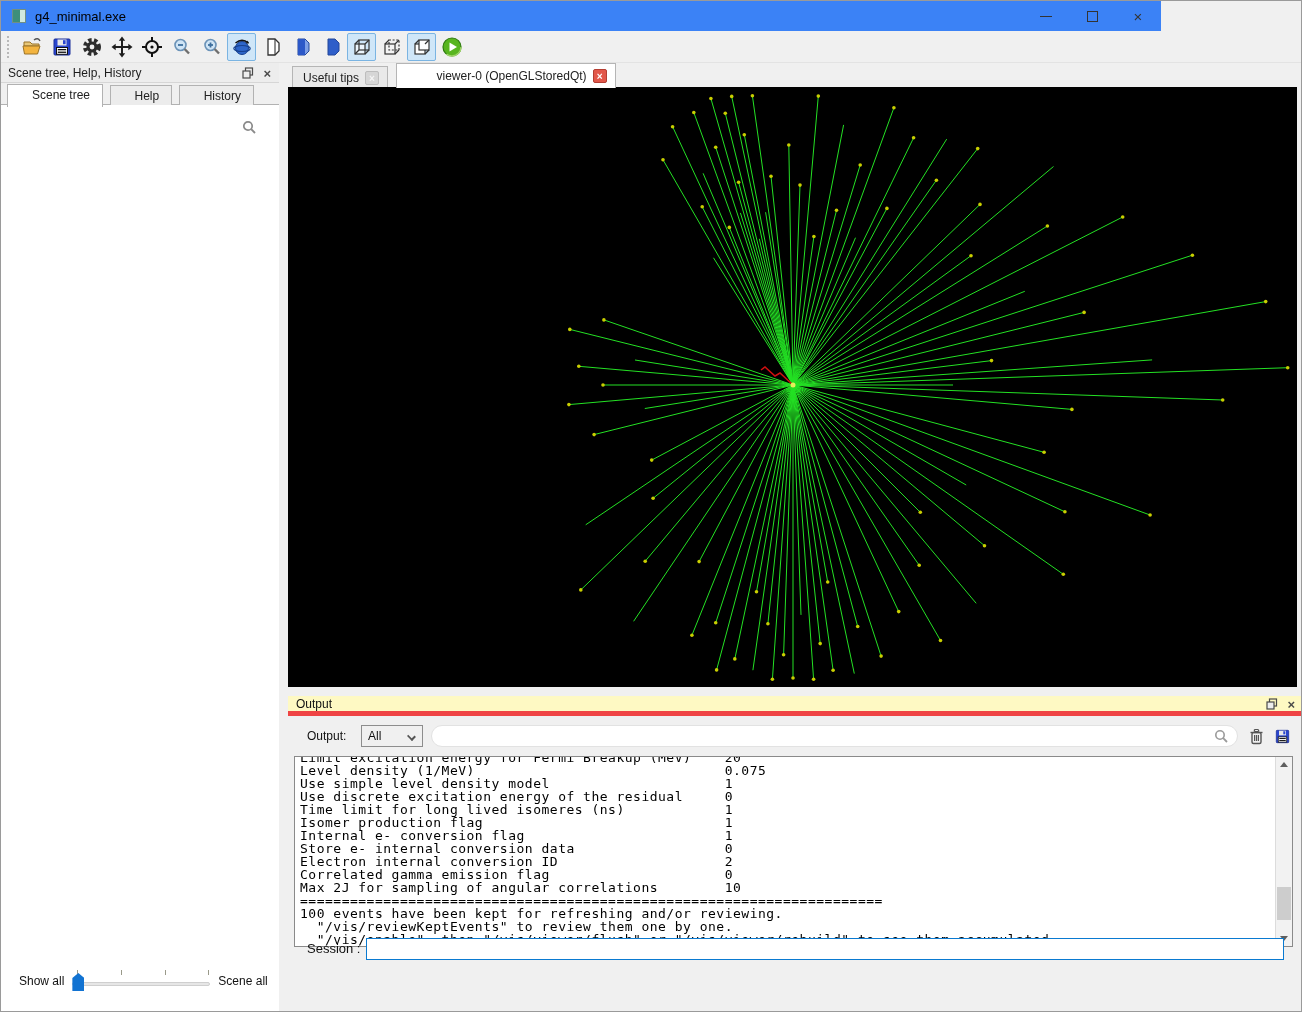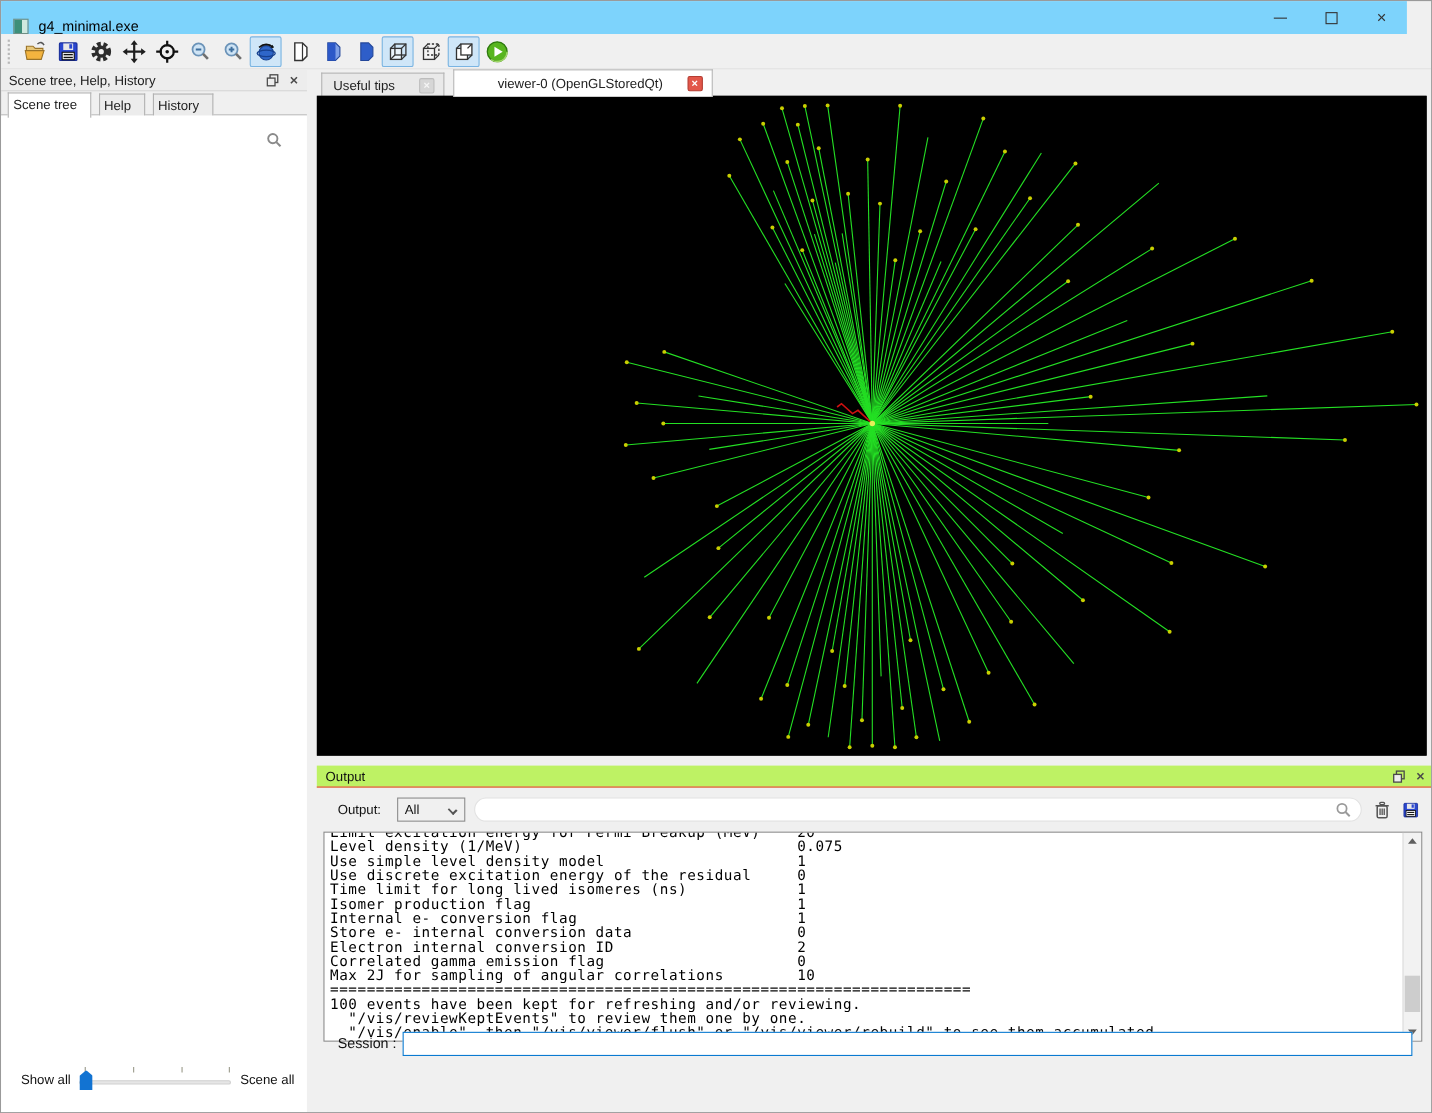--- a/index.html
+++ b/index.html
@@ -6,21 +6,21 @@
   html,body { width:1302px; height:1012px; }
   body {
     position: relative;
     font-family: "Liberation Sans", sans-serif;
     background: #f0f0f0;
     color: #111;
     overflow: hidden;
     border: 1px solid #9a9a9a;
   }
   
-  .titlebar { position:absolute; left:0; top:0; width:1278px; height:30px; background:#7dd3fc; display:flex; align-items:flex-end; }
+  .titlebar { position:absolute; left:0; top:0; width:1160px; height:30px; background:#3b82f6; display:flex; align-items:center; }
   .app-icon { width:14px; height:14px; margin-left:11px; border:1px solid #6f8f85; background:linear-gradient(90deg,#3d8f7a 0 55%, #cfe9df 55% 100%); }
   .app-title { font-size:13px; margin-left:9px; color:#000; }
   .win-controls { position:absolute; right:0; top:0; height:30px; display:flex; }
   .win-btn { width:46px; height:30px; display:flex; align-items:center; justify-content:center; }
   .glyph-min { width:12px; border-top:1px solid #333; }
   .glyph-max { width:11px; height:11px; border:1px solid #333; }
   .glyph-close { font-size:15px; color:#333; line-height:1; }
   
   .toolbar { position:absolute; left:0; top:30px; width:1302px; height:32px; background:#f0f0f0; display:flex; align-items:center; border-bottom:1px solid #e3e3e3;}
   .tb-grip { width:4px; height:22px; border-left:2px dotted #b8b8b8; margin:0 6px 0 6px; }
@@ -28,47 +28,47 @@
   .tbtn.active { background:#cfe6f8; border-color:#7ab4e2; }
   .tbtn svg { display:block; }
   
   .dock-header { position:absolute; left:0; top:62px; width:278px; height:20px; background:#ededed; border-bottom:1px solid #d6d6d6; display:flex; align-items:center; }
   .dock-header .dh-title { font-size:12px; margin-left:7px; color:#1c1c1c; flex:1; }
   .dh-icons { display:flex; align-items:center; gap:9px; margin-right:8px; }
   .float-icon svg { display:block; }
   .close-x { font-size:13px; font-weight:bold; color:#4a4a4a; line-height:1; }
   .ltabbar { position:absolute; left:0; top:83px; width:278px; height:21px; }
   .ltabbar .underline { position:absolute; left:0; right:0; bottom:0; border-bottom:1px solid #b2b2b2; }
-  .ltab { position:relative; display:inline-block; font-size:12px; padding:3px 12px 4px 4px; background:#ececec; border:1px solid #b2b2b2; border-bottom:none; margin-left:6px; margin-right:-4px; color:#222; top:1px; }
+  .ltab { position:relative; display:inline-block; font-size:12px; padding:3px 12px 4px 24px; background:#ececec; border:1px solid #b2b2b2; border-bottom:none; margin-left:6px; margin-right:-4px; color:#222; top:1px; }
   .ltab.active { background:#ffffff; z-index:2; padding-bottom:5px; top:0; }
   .left-content { position:absolute; left:0; top:104px; width:278px; height:908px; background:#ffffff; }
   .panel-search { position:absolute; right:22px; top:15px; }
   .tree-box { position:absolute; left:12px; top:49px; width:254px; height:800px; background:#fff; border:1px solid #7f858f; font-size:12px; }
   .tree-title { padding:9px 4px 0 8px; color:#111; }
   .tree-row { display:flex; align-items:center; margin:8px 0 0 6px; gap:6px; }
   .tree-chevron { width:0; height:0; border-left:5px solid #a9a9a9; border-top:4px solid transparent; border-bottom:4px solid transparent; }
   .cb { width:13px; height:13px; border:1px solid #5f5f5f; background:#fff; }
   .slider-row { position:absolute; left:0; top:856px; width:278px; height:40px; display:flex; align-items:center; font-size:12px; }
   .slider-row .lab-left { margin-left:18px; }
   .slider-row .lab-right { margin-left:8px; }
   .slider-wrap { position:relative; width:138px; height:26px; margin-left:8px; }
   .slider-track { position:absolute; left:0; right:0; top:14px; height:4px; background:#e6e6e6; border:1px solid #cfcfcf; border-radius:2px; }
   .slider-tick { position:absolute; top:2px; width:1px; height:5px; background:#9a9a8a; }
   .slider-handle { position:absolute; left:0; top:5px; width:12px; height:18px; background:#1273d2; clip-path:polygon(50% 0,100% 28%,100% 100%,0 100%,0 28%); }
   
   .vtabbar { position:absolute; left:287px; top:62px; width:1015px; height:24px; }
-  .vtab { position:relative; display:inline-flex; align-items:flex-end; gap:22px; font-size:12px; padding:4px 8px 5px 10px; background:#e9e9e9; border:1px solid #b5b5b5; border-bottom:none; margin-left:4px; top:2px; color:#222; }
+  .vtab { position:relative; display:inline-flex; align-items:flex-end; gap:6px; font-size:12px; padding:4px 8px 5px 10px; background:#e9e9e9; border:1px solid #b5b5b5; border-bottom:none; margin-left:4px; top:2px; color:#222; }
   .vtab.active { background:#ffffff; top:0; padding-top:5px; z-index:2;padding-left:39px; }
   .tab-close { width:14px; height:14px; border-radius:2px; display:flex; align-items:center; justify-content:center; font-size:10px; font-weight:bold; }
   .tab-close.gray { background:#d6d6d6; border:1px solid #bdbdbd; color:#f5f5f5; }
   .tab-close.red { background:#e2574a; border:1px solid #b43d32; color:#ffffff; }
   
   .viewport { position:absolute; left:287px; top:86px; width:1009px; height:600px; background:#000; }
   
-  .output-header { position:absolute; left:287px; top:695px; width:1015px; height:20px; background:#bef264; border-bottom:1px solid #ef4444; display:flex; align-items:center; }
+  .output-header { position:absolute; left:287px; top:695px; width:1015px; height:20px; background:#fef9c3; border-bottom:5px solid #ef4444; display:flex; align-items:center; }
   .output-header .dh-title { font-size:12px; margin-left:8px; flex:1; }
   .output-controls { position:absolute; left:287px; top:722px; width:1015px; height:26px; }
   .threads-label { position:absolute; left:19px; top:6px; font-size:12px; }
   .threads-select { position:absolute; left:73px; top:2px; width:62px; height:22px; background:#f0f0f0; border:1px solid #8d8d8d; font-size:12px; display:flex; align-items:center; padding-left:6px; }
   .sel-chevron { position:absolute; right:7px; top:7px; width:7px; height:7px; border-right:2px solid #555; border-bottom:2px solid #555; transform:rotate(45deg) scale(1,.8); transform-origin:center; }
   .filter-pill { position:absolute; left:143px; top:2px; width:807px; height:22px; background:#ffffff; border:1px solid #e2e2e2; border-radius:11px; }
   .filter-pill input { position:absolute; left:10px; top:1px; width:760px; height:18px; border:none; outline:none; font-size:12px; background:transparent; }
   .pill-search { position:absolute; right:8px; top:3px; }
   .oc-icon { position:absolute; top:2px; width:20px; height:22px; display:flex; align-items:center; justify-content:center; }
   .oc-trash { left:958px; } .oc-save { left:984px; }

